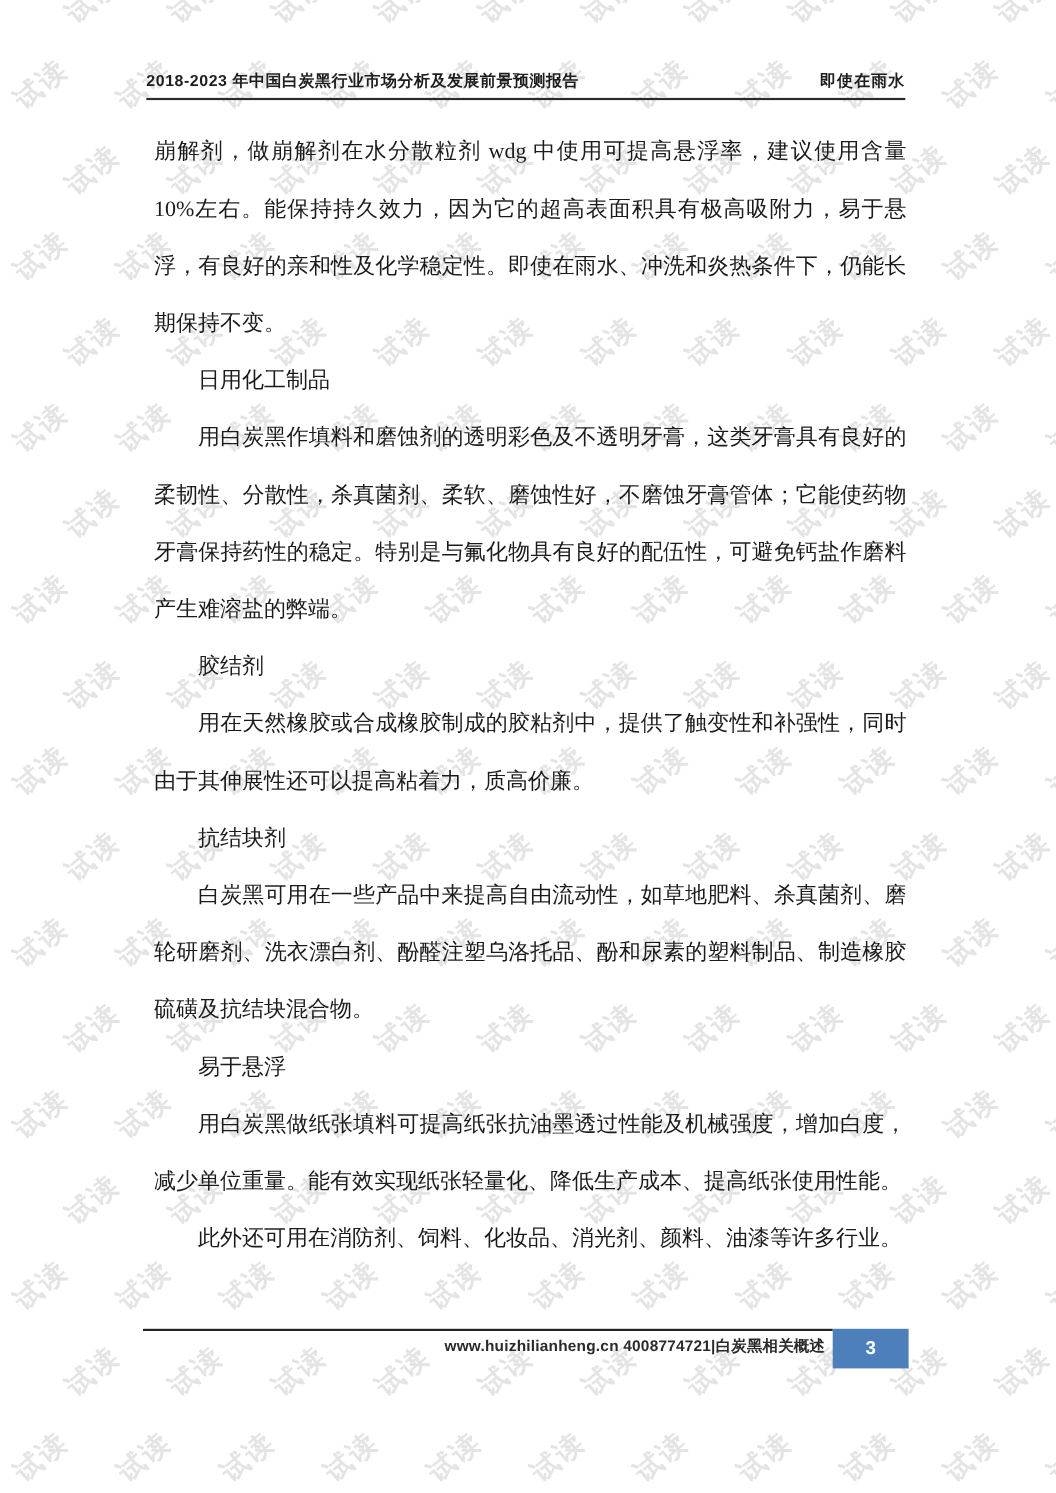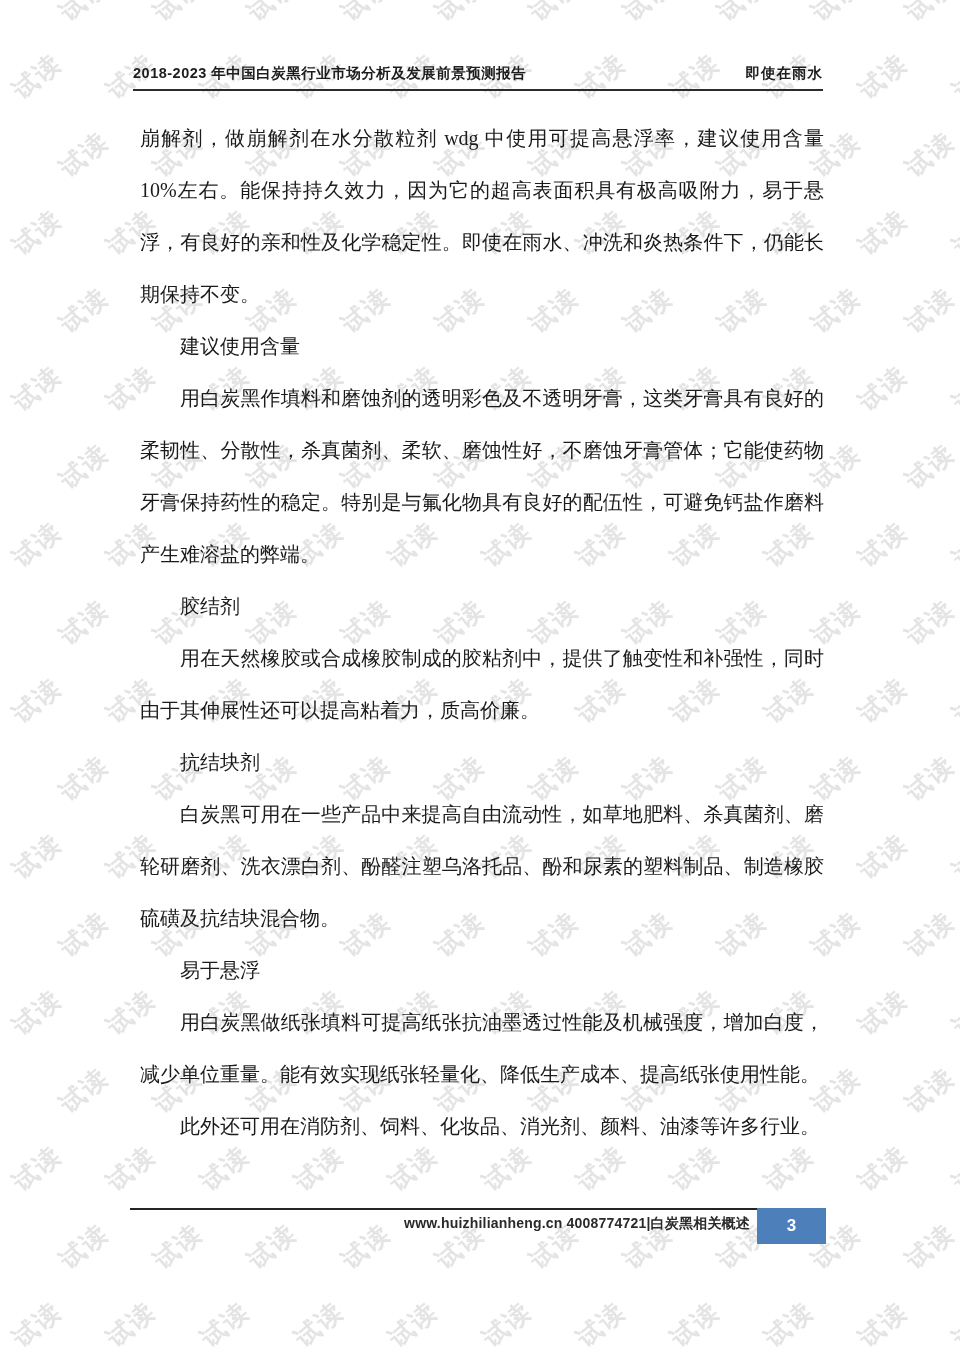--- a/index.html
+++ b/index.html
@@ -292,21 +292,21 @@
 
   <div class="content-layer">
 
     <div class="doc-header">
       <span class="title">2018-2023 年中国白炭黑行业市场分析及发展前景预测报告</span>
       <span class="brand">即使在雨水</span>
     </div>
 
     <div class="doc-body">
       <p class="para no-indent">崩解剂，做崩解剂在水分散粒剂 wdg 中使用可提高悬浮率，建议使用含量 10%左右。能保持持久效力，因为它的超高表面积具有极高吸附力，易于悬浮，有良好的亲和性及化学稳定性。即使在雨水、冲洗和炎热条件下，仍能长期保持不变。</p>
-      <p class="heading">建议使用含量</p>
+      <p class="heading">日用化工制品</p>
       <p class="para">用白炭黑作填料和磨蚀剂的透明彩色及不透明牙膏，这类牙膏具有良好的柔韧性、分散性，杀真菌剂、柔软、磨蚀性好，不磨蚀牙膏管体；它能使药物牙膏保持药性的稳定。特别是与氟化物具有良好的配伍性，可避免钙盐作磨料产生难溶盐的弊端。</p>
       <p class="heading">胶结剂</p>
       <p class="para">用在天然橡胶或合成橡胶制成的胶粘剂中，提供了触变性和补强性，同时由于其伸展性还可以提高粘着力，质高价廉。</p>
       <p class="heading">抗结块剂</p>
       <p class="para">白炭黑可用在一些产品中来提高自由流动性，如草地肥料、杀真菌剂、磨轮研磨剂、洗衣漂白剂、酚醛注塑乌洛托品、酚和尿素的塑料制品、制造橡胶硫磺及抗结块混合物。</p>
       <p class="heading">易于悬浮</p>
       <p class="para">用白炭黑做纸张填料可提高纸张抗油墨透过性能及机械强度，增加白度，减少单位重量。能有效实现纸张轻量化、降低生产成本、提高纸张使用性能。</p>
       <p class="para">此外还可用在消防剂、饲料、化妆品、消光剂、颜料、油漆等许多行业。</p>
     </div>
 

